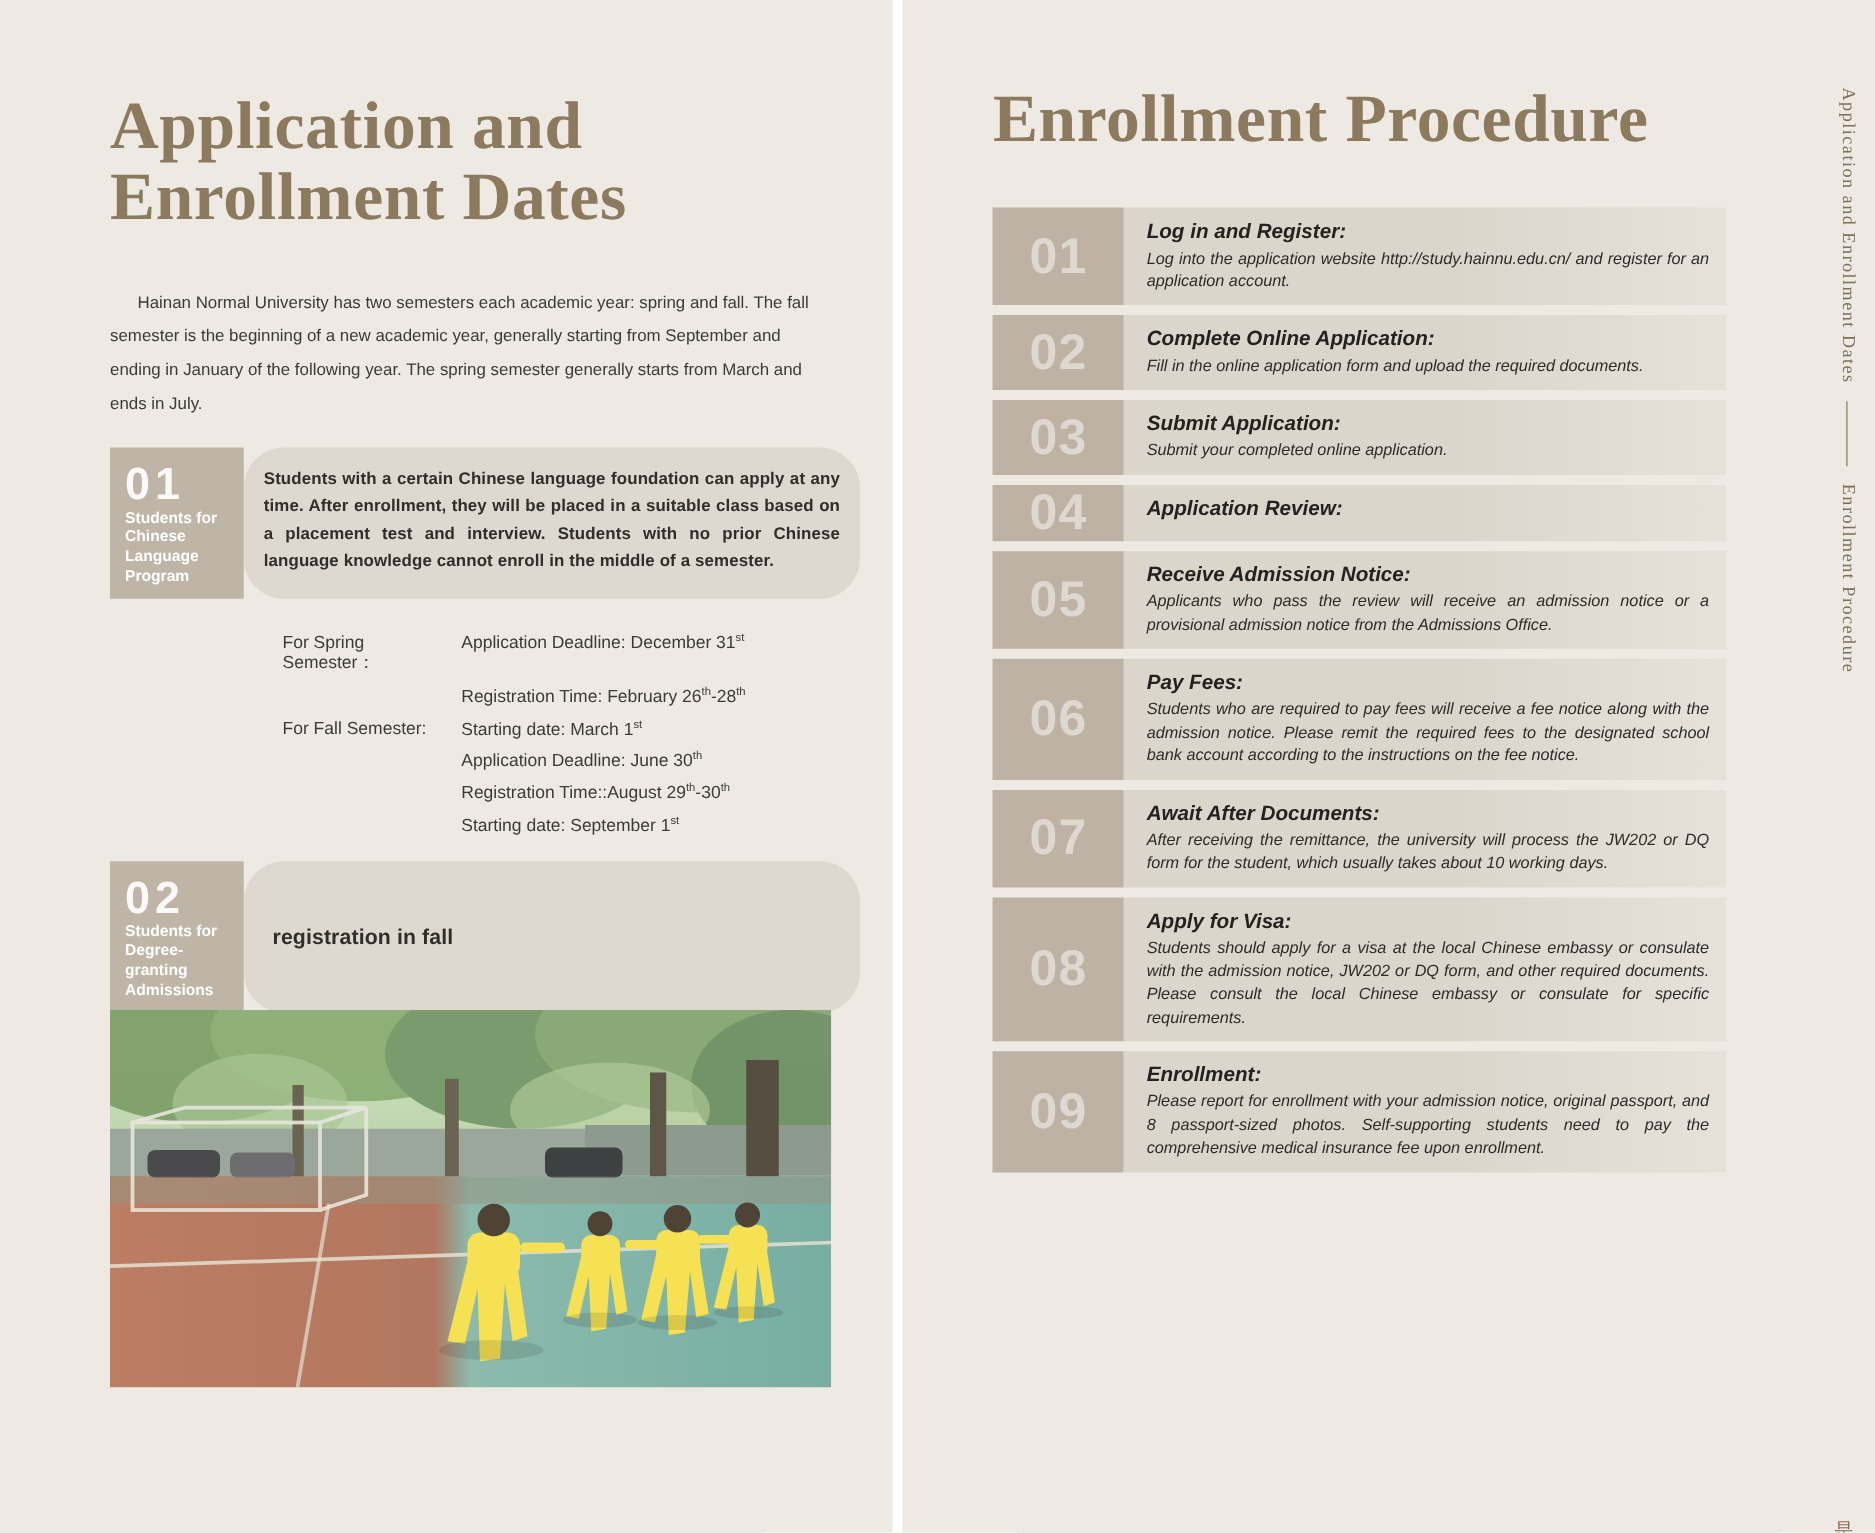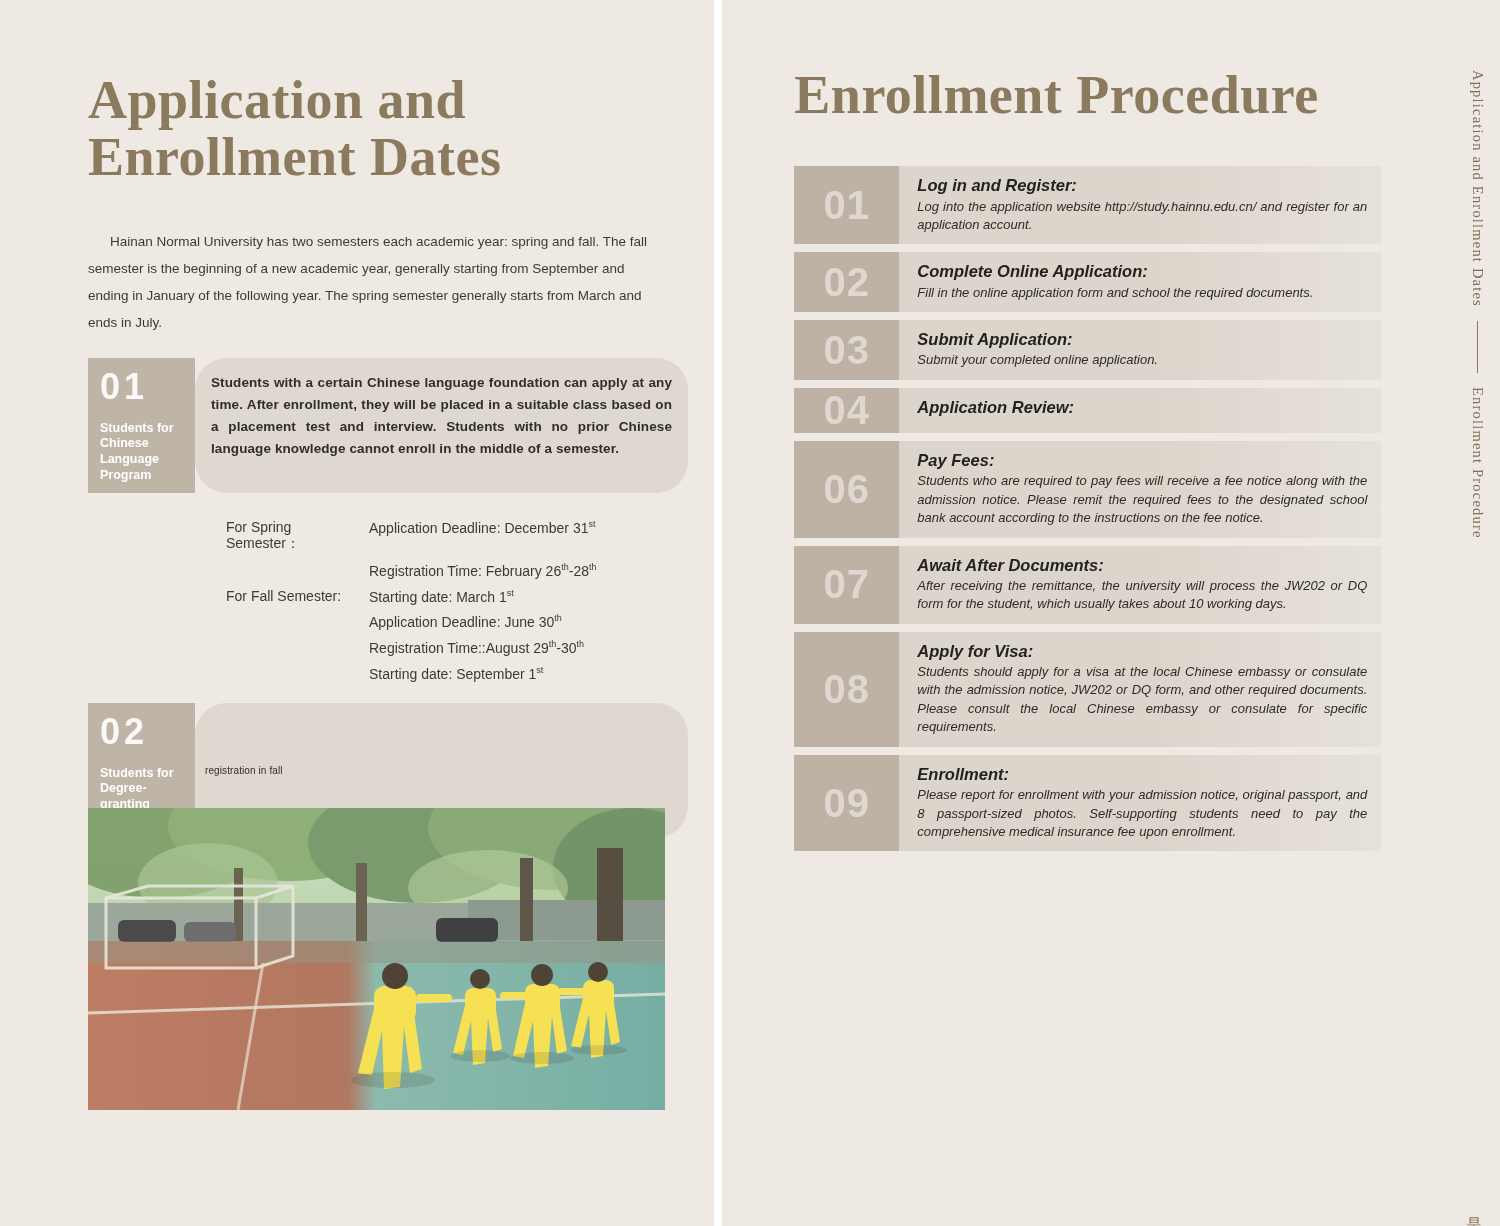--- a/index.html
+++ b/index.html
@@ -74,41 +74,41 @@
     font-size: 36px;
     line-height: 0.95;
     letter-spacing: 4px;
     color: #ffffff;
     opacity: 0.92;
   }
   .num-box .sub {
     font-size: 12.5px;
     font-weight: 700;
     line-height: 1.25;
-    margin-top: 16px;
+    margin-top: 2px;
   }
   .text-box {
     flex: 1;
     background: #ded8d0;
     padding: 14px 16px;
     box-sizing: border-box;
     font-size: 13.5px;
     line-height: 1.62;
     color: #2f2e2b;
     text-align: justify;
     font-weight: 700;
     letter-spacing: .1px;
     border-radius: 32px;
   }
   .text-box.simple {
-    font-weight: 400;
-    font-size: 10px;
+    font-weight: 700;
+    font-size: 17px;
     display: flex;
     align-items: center;
-    padding-left: 10px;
+    padding-left: 23px;
   }
 
   .dates {
     margin-top: 26px;
     margin-left: 138px;
     font-size: 14px;
     color: #3b3a36;
   }
   .dates .line {
     display: flex;
@@ -394,39 +394,46 @@
           <div class="step-body">
             <div class="step-title">Log in and Register:</div>
             <div class="step-desc">Log into the application website http://study.hainnu.edu.cn/ and register for an application account.</div>
           </div>
         </div>
 
         <div class="step">
           <div class="step-num">02</div>
           <div class="step-body">
             <div class="step-title">Complete Online Application:</div>
-            <div class="step-desc">Fill in the online application form and school the required documents.</div>
+            <div class="step-desc">Fill in the online application form and upload the required documents.</div>
           </div>
         </div>
 
         <div class="step">
           <div class="step-num">03</div>
           <div class="step-body">
             <div class="step-title">Submit Application:</div>
             <div class="step-desc">Submit your completed online application.</div>
           </div>
         </div>
 
         <div class="step">
           <div class="step-num">04</div>
           <div class="step-body">
             <div class="step-title">Application Review:</div>
           </div>
         </div>
 
+        <div class="step">
+          <div class="step-num">05</div>
+          <div class="step-body">
+            <div class="step-title">Receive Admission Notice:</div>
+            <div class="step-desc"> Applicants who pass the review will receive an admission notice or a provisional admission notice from the Admissions Office.</div>
+          </div>
+        </div>
 
         <div class="step">
           <div class="step-num">06</div>
           <div class="step-body">
             <div class="step-title">Pay Fees:</div>
             <div class="step-desc">Students who are required to pay fees will receive a fee notice along with the admission notice. Please remit the required fees to the designated school bank account according to the instructions on the fee notice.</div>
           </div>
         </div>
 
         <div class="step">

